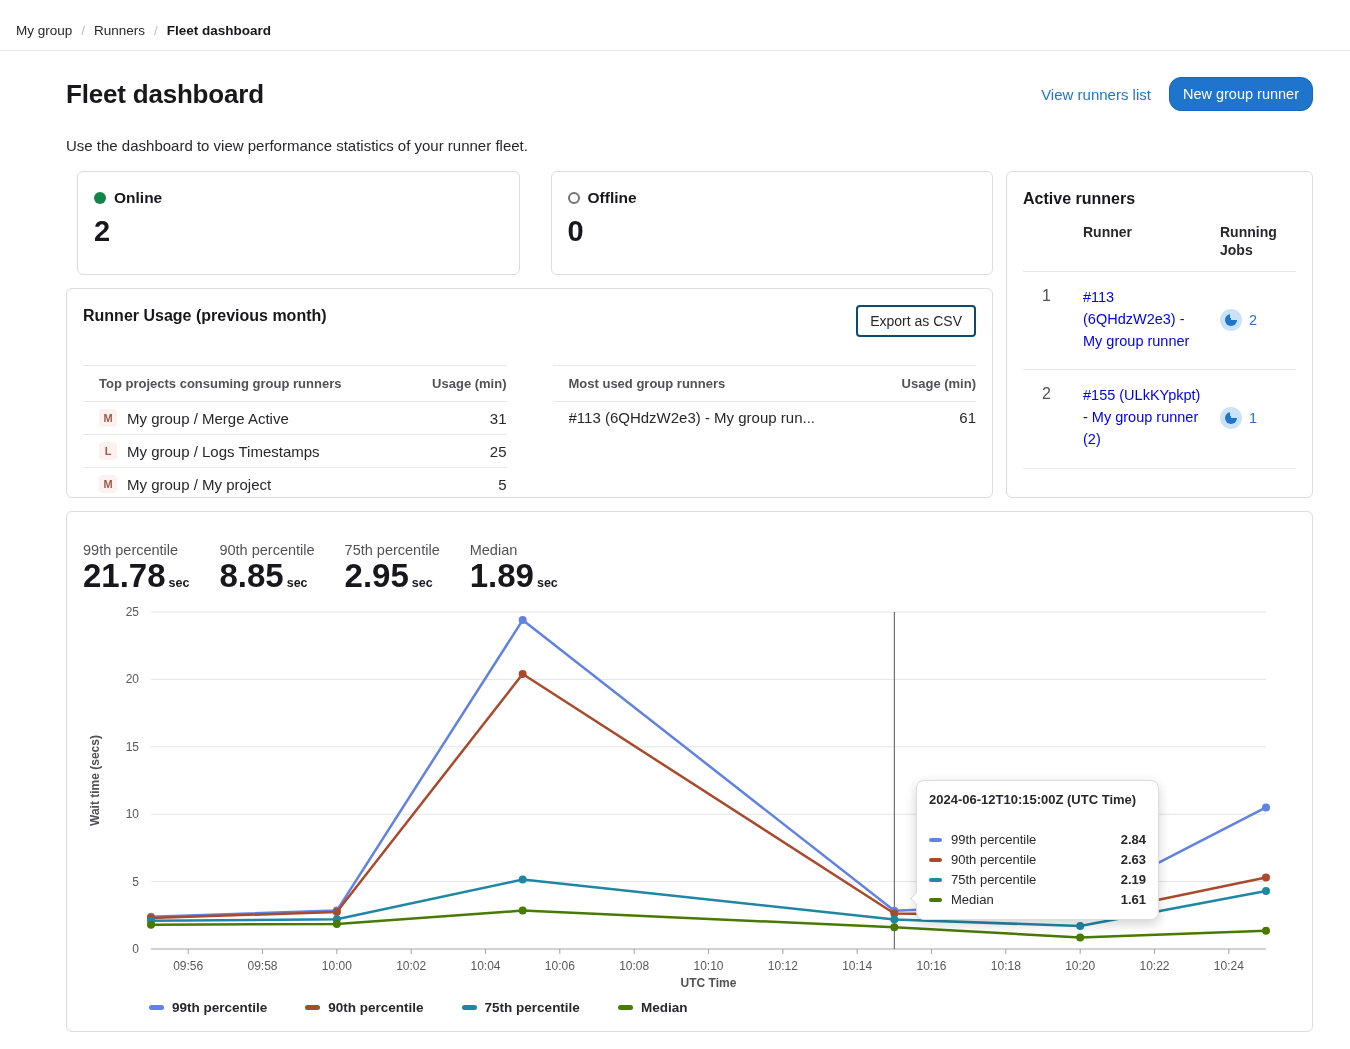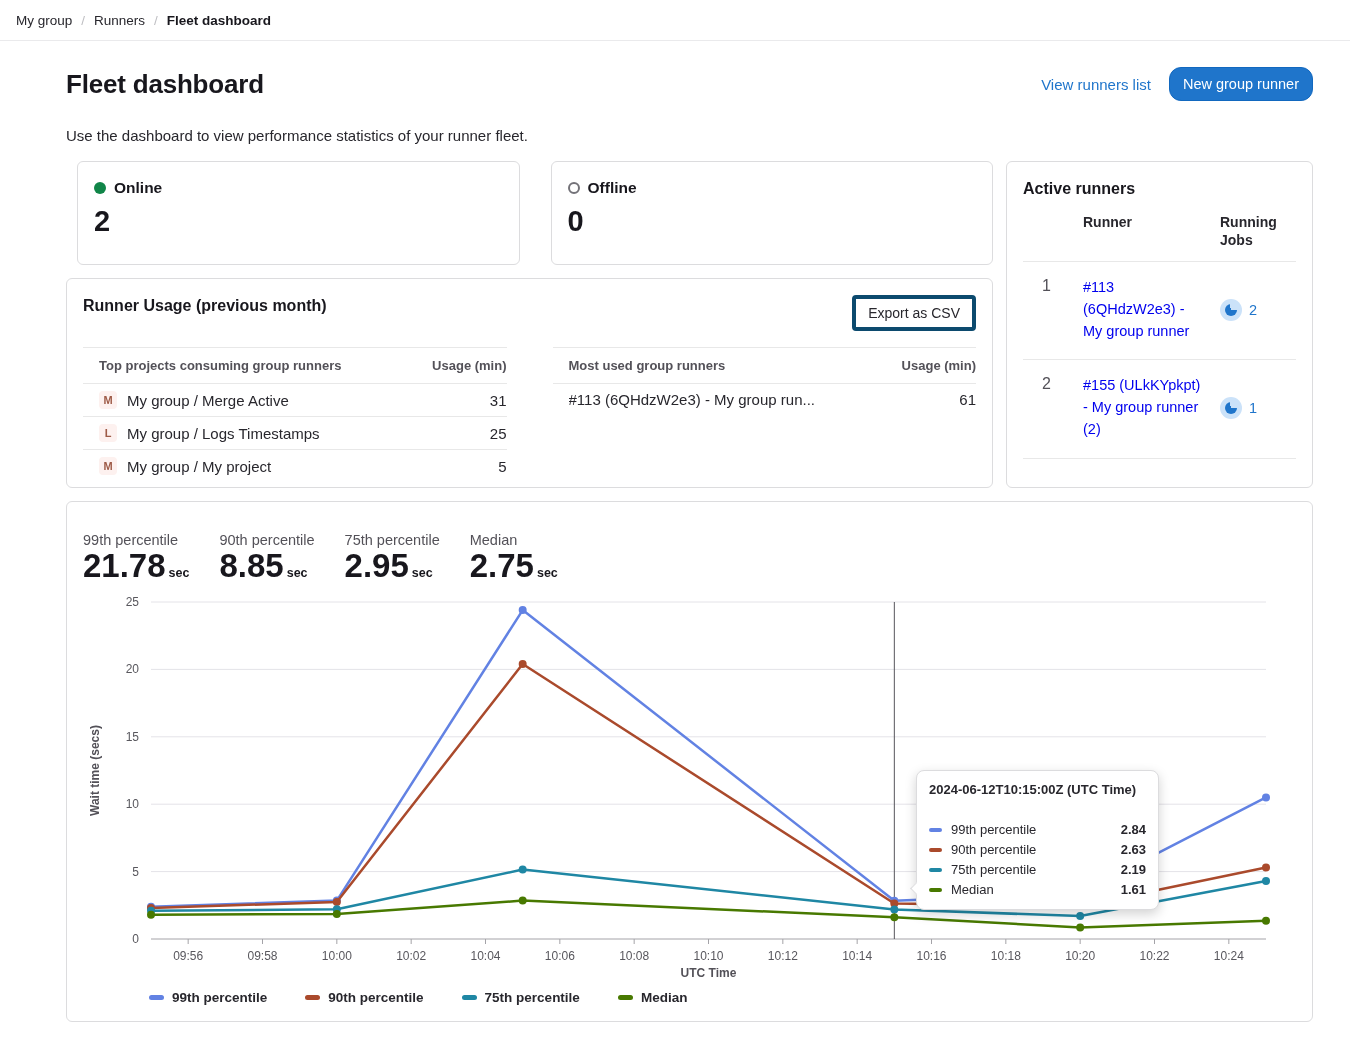--- a/index.html
+++ b/index.html
@@ -4,21 +4,21 @@
 <style>
   * { box-sizing: border-box; }
   html,body { margin:0; padding:0; background:#fff; }
   body {
     font-family:"Liberation Sans","DejaVu Sans",sans-serif;
     color:#28272d; width:1350px; height:1049px; overflow:hidden; font-size:14px;
   }
   a { text-decoration:none; }
 
   
-  .topbar { height:41px; border-bottom:1px solid #eaeaec; display:flex; align-items:center; padding:0 16px; font-size:13.5px; }
+  .topbar { height:41px; border-bottom:1px solid #eaeaec; display:flex; align-items:center; padding:0 16px; font-size:13.5px;margin-top:10px; }
   .crumb-link { color:#28272d; }
   .crumb-sep { color:#bfbfc3; margin:0 9px; }
   .crumb-current { font-weight:700; color:#18171d; }
 
   .main { padding:18px 37px 20px 66px; }
 
   .header-row { display:flex; justify-content:space-between; align-items:center; margin-top:8px; }
   .page-title { font-size:26px; font-weight:700; color:#18171d; margin:0; letter-spacing:-0.2px; }
   .actions { display:flex; align-items:center; gap:18px; }
   .link-btn { color:#1f75cb; font-size:15px; cursor:pointer; }
@@ -35,22 +35,22 @@
   .status-card { flex:1; height:104px; padding:17px 16px; }
   .status-label { display:flex; align-items:center; gap:8px; font-weight:700; font-size:15.5px; color:#18171d; }
   .dot-online { width:12px; height:12px; border-radius:50%; background:#108548; }
   .dot-offline { width:12px; height:12px; border-radius:50%; border:2px solid #737278; background:#fff; }
   .status-value { font-size:29px; font-weight:700; color:#18171d; margin-top:8px; }
 
   
   .usage-card { height:210px; padding:16px; }
   .usage-head { display:flex; justify-content:space-between; align-items:flex-start; }
   .card-title { font-size:16px; font-weight:700; color:#18171d; margin:2px 0 0; }
-  .btn-secondary { background:#fff; border:4px solid #0c4a6e; border-radius:4px; padding:6px 12px; font-size:14px; color:#28272d; cursor:pointer; font-family:inherit; }
-  .usage-tables { display:flex; gap:46px; margin-top:16px; }
+  .btn-secondary { background:#fff; border:2px solid #0c4a6e; border-radius:4px; padding:6px 12px; font-size:14px; color:#28272d; cursor:pointer; font-family:inherit; }
+  .usage-tables { display:flex; gap:46px; margin-top:28px; }
   .u-table { flex:1; min-width:0; }
   .u-head { display:flex; justify-content:space-between; border-top:1px solid #e8e8e8; border-bottom:1px solid #e8e8e8; padding:10px 0 10px 16px; font-size:13px; font-weight:700; color:#535158; }
   .u-row { display:flex; align-items:center; border-bottom:1px solid #e8e8e8; padding:7px 0 7px 16px; font-size:15px; color:#28272d; }
   .u-row:last-child { border-bottom:none; }
   .avatar { width:18px; height:18px; border-radius:4px; background:#fdf1ef; color:#9e5b47; font-size:11px; font-weight:700; display:flex; align-items:center; justify-content:center; margin-right:10px; flex:none; }
   .u-name { flex:1; min-width:0; white-space:nowrap; overflow:hidden; text-overflow:ellipsis; }
   .u-val { margin-left:12px; }
 
   
   .ar-card { padding:16px; }
@@ -218,21 +218,21 @@
       <div>
         <div class="stat-label">90th percentile</div>
         <div class="stat-value"><span>8.85</span><span class="stat-unit">sec</span></div>
       </div>
       <div>
         <div class="stat-label">75th percentile</div>
         <div class="stat-value"><span>2.95</span><span class="stat-unit">sec</span></div>
       </div>
       <div>
         <div class="stat-label">Median</div>
-        <div class="stat-value"><span>2.75</span><span class="stat-unit">sec</span></div>
+        <div class="stat-value"><span>1.89</span><span class="stat-unit">sec</span></div>
       </div>
     </div>
 
     <div class="chart-wrap">
       <svg id="chart-svg" width="1213" height="400" viewBox="0 0 1213 400">
           <line x1="68" x2="1183" y1="351" y2="351" stroke="#a4a3a8" stroke-width="1"></line>
           <text x="56" y="355" text-anchor="end" class="tick">0</text>
           <line x1="68" x2="1183" y1="283.6" y2="283.6" stroke="#e4e3e8" stroke-width="1"></line>
           <text x="56" y="287.6" text-anchor="end" class="tick">5</text>
           <line x1="68" x2="1183" y1="216.2" y2="216.2" stroke="#e4e3e8" stroke-width="1"></line>

